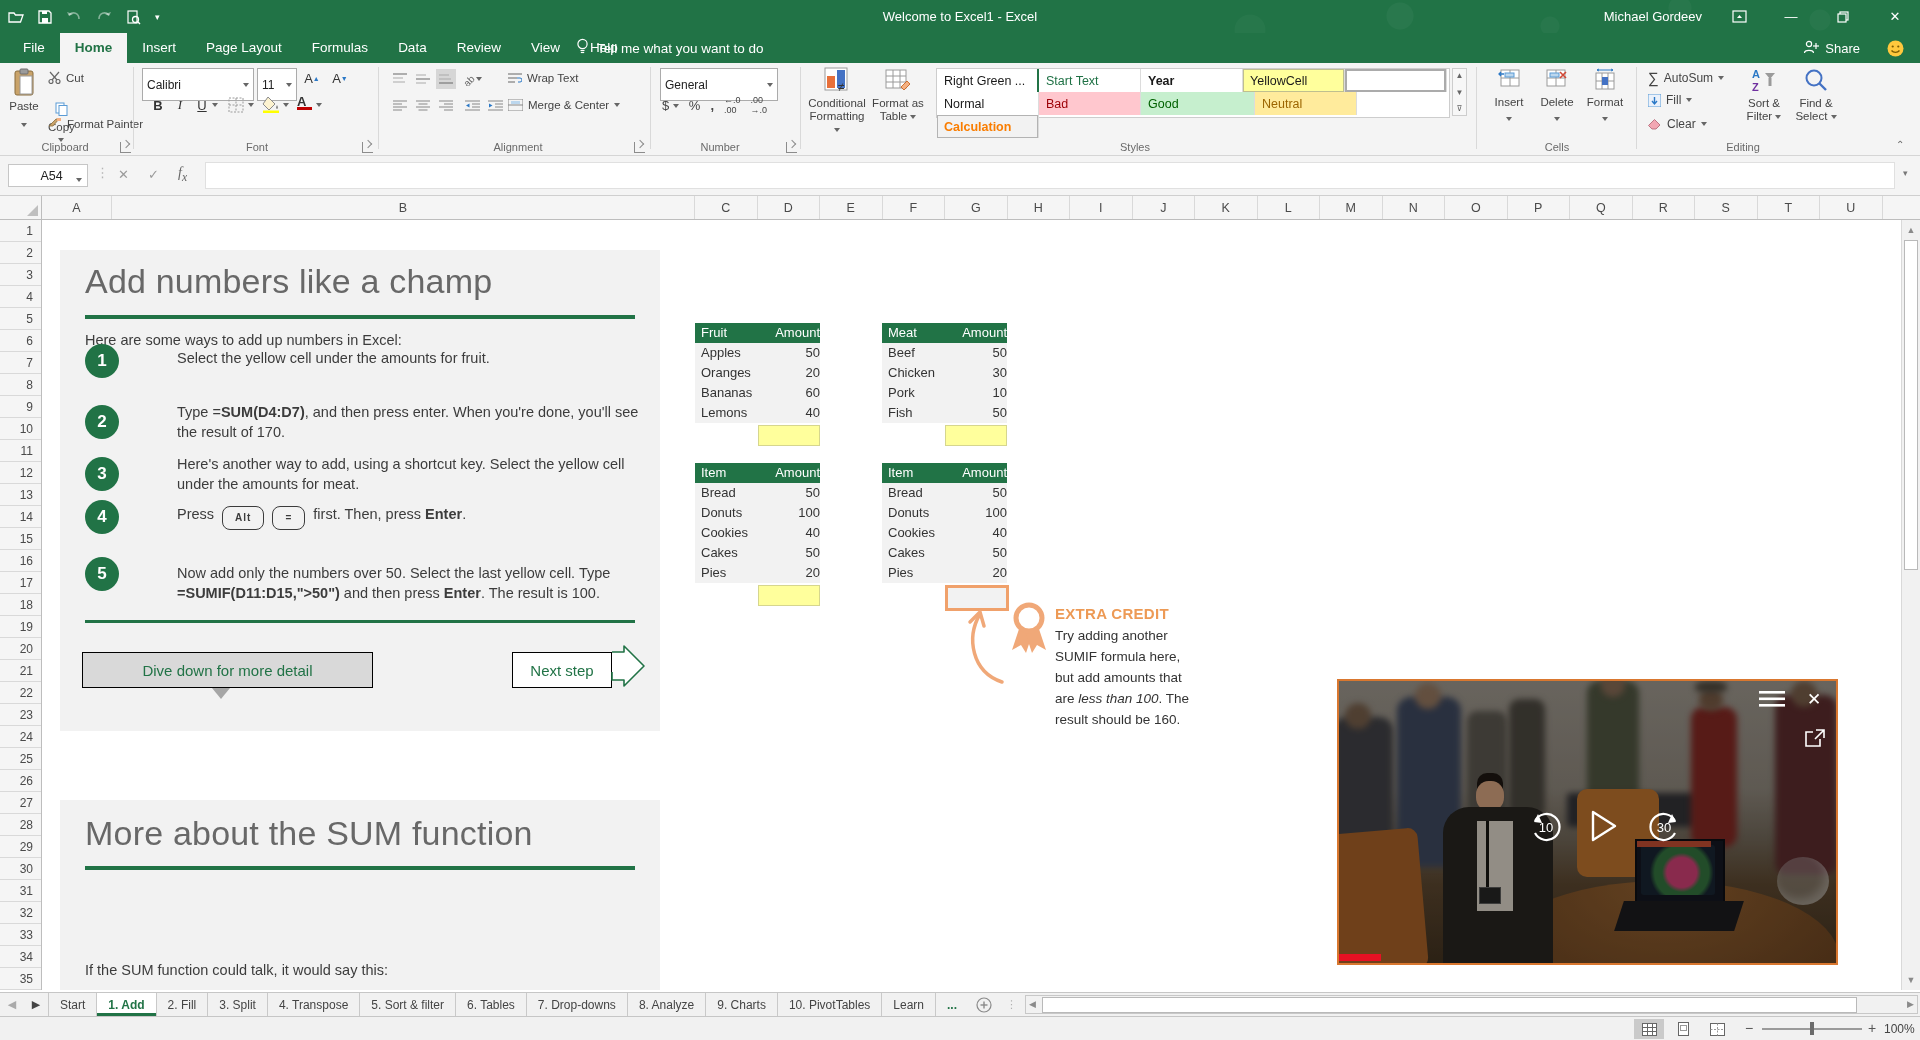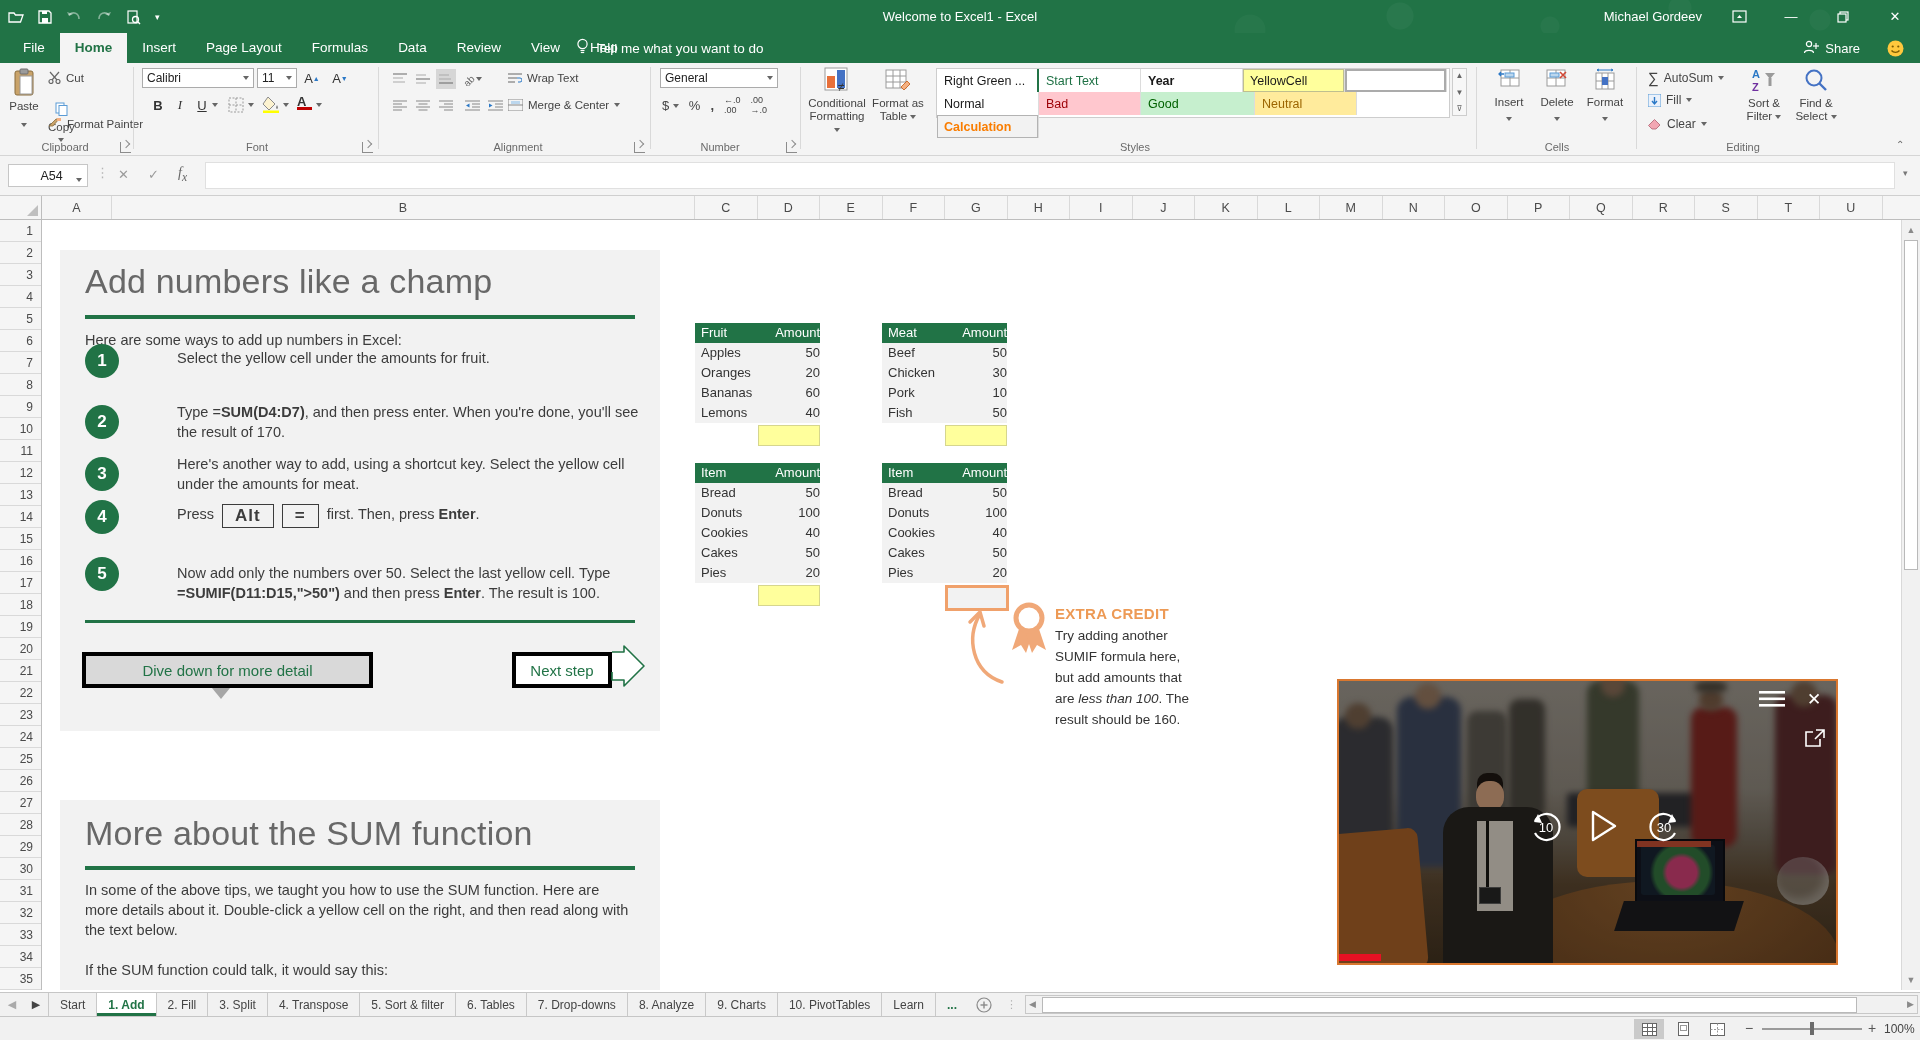--- a/index.html
+++ b/index.html
@@ -33,21 +33,21 @@
   
   .ribbon{left:0;top:63px;width:1920px;height:93px;background:#f4f4f4;border-bottom:1px solid #d5d5d5;box-sizing:border-box;}
   .gsep{position:absolute;top:4px;height:82px;width:1px;background:#d9d9d9;}
   .glabel{position:absolute;top:78px;font-size:11px;color:#6a6a6a;text-align:center;}
   .launcher{position:absolute;top:79px;width:10px;height:10px;border-left:1px solid #8c8c8c;border-bottom:1px solid #8c8c8c;}
   .launcher:after{content:"";position:absolute;right:2px;top:-1px;width:5px;height:5px;border-right:1px solid #8c8c8c;border-bottom:1px solid #8c8c8c;transform:rotate(-45deg);}
   .rbtn-lbl{font-size:11.5px;color:#444;text-align:center;line-height:13px;}
   .caret{display:inline-block;width:0;height:0;border-left:3.5px solid transparent;border-right:3.5px solid transparent;border-top:4px solid #666;vertical-align:middle;}
   .smallrow{position:absolute;display:flex;align-items:center;gap:5px;font-size:11.5px;color:#444;white-space:nowrap;}
   .combo{position:absolute;background:#fff;border:1px solid #ababab;font-size:12px;color:#222;
-         display:flex;align-items:center;padding:0 4px;box-sizing:border-box;height:20px;}
+         display:flex;align-items:center;padding:0 4px;box-sizing:border-box;height:33px;}
   .combo .caret{margin-left:auto;}
   .fbtn{display:inline-flex;align-items:center;justify-content:center;width:20px;height:20px;font-size:13px;color:#333;}
   .galcell{box-sizing:border-box;border-right:1px solid #dcdcdc;font-size:12.5px;display:flex;align-items:center;padding:0 7px;height:23px;white-space:nowrap;overflow:hidden;}
   
   .fbar{left:0;top:156px;width:1920px;height:40px;background:#f4f4f4;border-bottom:1px solid #cfcfcf;box-sizing:border-box;}
   .namebox{position:absolute;left:8px;top:8px;width:80px;height:23px;background:#fff;border:1px solid #c6c6c6;
            font-size:12.5px;color:#222;display:flex;align-items:center;padding-left:7px;box-sizing:border-box;justify-content:center;}
   .fx-input{position:absolute;left:205px;top:6px;width:1690px;height:27px;background:#fff;border:1px solid #e0e0e0;box-sizing:border-box;}
   
   .colheads{left:0;top:196px;width:1920px;height:24px;background:#f5f5f5;border-bottom:1px solid #bdbdbd;box-sizing:border-box;display:flex;}
@@ -60,23 +60,23 @@
   .rowh{box-sizing:border-box;height:22px;border-bottom:1px solid #d9d9d9;font-size:12px;color:#4a4a4a;
         display:flex;align-items:center;justify-content:flex-end;padding-right:8px;}
   
   .card{background:#f2f2f2;}
   .bigtitle{font-size:34px;font-weight:300;color:#686868;letter-spacing:.2px;}
   .greenrule{background:#217346;height:4px;}
   .bodytxt{font-size:14.5px;color:#3c3c3c;}
   .stepnum{position:absolute;width:34px;height:34px;border-radius:50%;background:#217346;color:#fff;
            font-size:17px;font-weight:700;display:flex;align-items:center;justify-content:center;}
   .steptxt{position:absolute;left:135px;font-size:14.5px;color:#3c3c3c;line-height:20px;white-space:nowrap;}
-  .kbd{display:inline-block;border:1.5px solid #3c3c3c;border-radius:0;padding:1px 12px;margin:0 4px;
-       font-size:17px;font-weight:700;color:#3c3c3c;letter-spacing:1px;background:transparent;vertical-align:-2px;}
-  .tutbtn{position:absolute;box-sizing:border-box;border:4px solid #000000;color:#217346;font-size:15px;
+  .kbd{display:inline-block;border:1.5px solid #3c3c3c;border-radius:8px;padding:1px 12px;margin:0 4px;
+       font-size:10px;font-weight:700;color:#3c3c3c;letter-spacing:1px;background:transparent;vertical-align:-2px;}
+  .tutbtn{position:absolute;box-sizing:border-box;border:1px solid #000000;color:#217346;font-size:15px;
           display:flex;align-items:center;justify-content:center;height:36px;}
   
   .xtab{position:absolute;width:125px;font-size:13px;}
   .xtab .hd{display:flex;background:#217346;color:#fff;height:20px;line-height:20px;}
   .xtab .rw{display:flex;background:#f2f2f2;color:#333;height:20px;line-height:20px;}
   .xtab .c1{width:63px;padding-left:6px;box-sizing:border-box;}
   .xtab .c2{width:62px;padding-right:0;box-sizing:border-box;text-align:right;}
   .foot-yellow{position:absolute;width:60px;height:19px;background:#ffff9c;border:1px solid #d6d68e;}
   .foot-orange{position:absolute;width:58px;height:20px;background:#f2f2f2;border:3px solid #f0a16b;}
   
@@ -594,21 +594,20 @@
     <div class="tutbtn" style="left:470px;top:432px;width:100px;background:#ffffff;">
       <span>Next step</span>
     </div>
     <svg class="abs" style="left:568px;top:424px;" width="36" height="44" viewBox="0 0 36 44">
       <path d="M2 8 h12 v-6 l20 20 l-20 20 v-6 h-12 v-8" fill="#fff" stroke="#217346" stroke-width="1.6" stroke-linejoin="round"></path>
     </svg>
 
     <div class="abs card" style="left:18px;top:580px;width:600px;height:190px;"></div>
     <div class="abs bigtitle" style="left:43px;top:594px;">More about the SUM function</div>
     <div class="abs greenrule" style="left:43px;top:646px;width:550px;"></div>
-    <div class="abs bodytxt" id="card2para" style="left:43px;top:660px;line-height:20px;">In some of the above tips, we taught you how to use the SUM function. Here are<br>more details about it. Double-click a yellow cell on the right, and then read along with<br>the text below.</div>
     <div class="abs bodytxt" style="left:43px;top:742px;">If the SUM function could talk, it would say this:</div>
 
     <div id="xtables">
         <div class="xtab" style="left: 653px; top: 103px;">
           <div class="hd">
             <div class="c1">Fruit</div>
             <div class="c2">Amount</div>
           </div>
           <div class="rw">
             <div class="c1">Apples</div>

